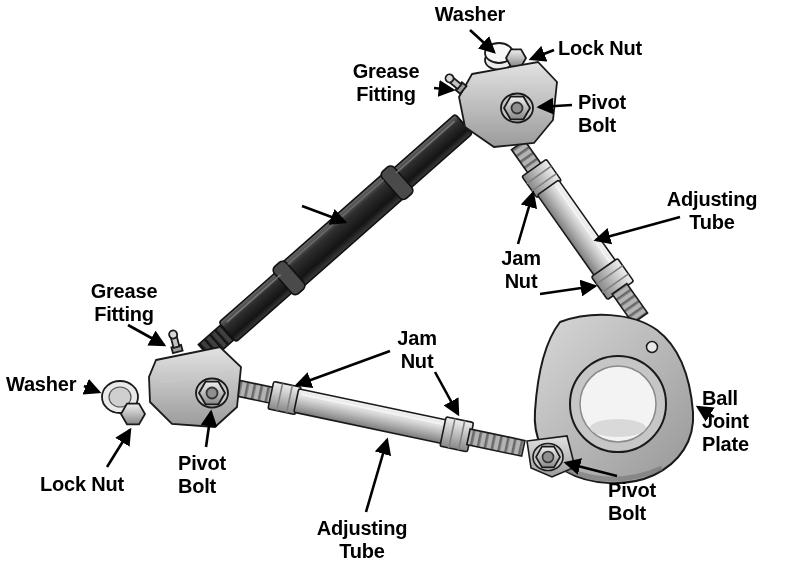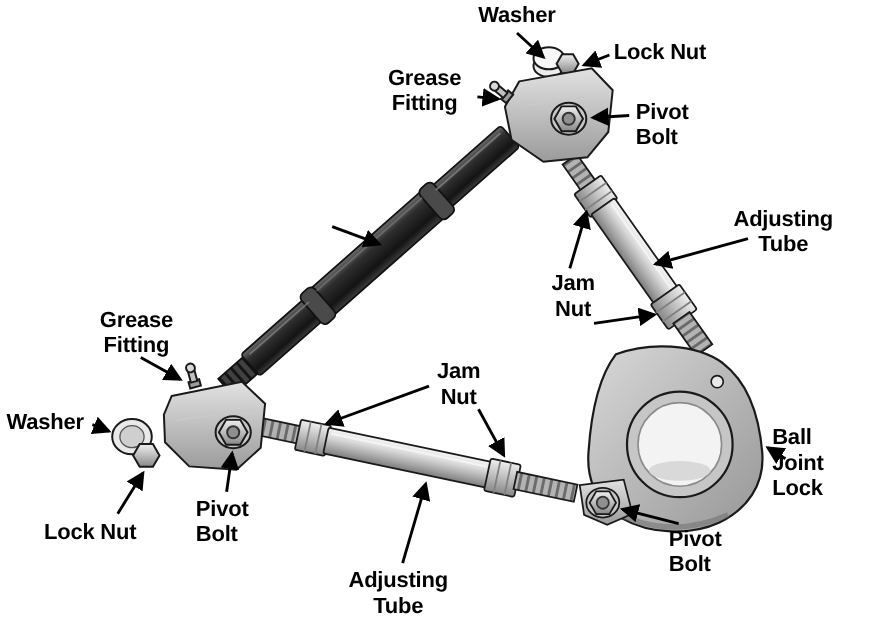--- a/index.html
+++ b/index.html
@@ -194,17 +194,17 @@
   <div class="label" style="left:6px;top:373px;width:86px">Washer</div>
   <div class="label tc" style="left:386px;top:327px;width:62px">Jam
 Nut</div>
   <div class="label" style="left:40px;top:473px;width:110px">Lock Nut</div>
   <div class="label" style="left:178px;top:452px;width:62px">Pivot
 Bolt</div>
   <div class="label tc" style="left:300px;top:517px;width:124px">Adjusting
 Tube</div>
   <div class="label" style="left:702px;top:387px;width:84px">Ball
 Joint
-Lock</div>
+Plate</div>
   <div class="label" style="left:608px;top:479px;width:70px">Pivot
 Bolt</div>
 
 </div>
 
 </body></html>

